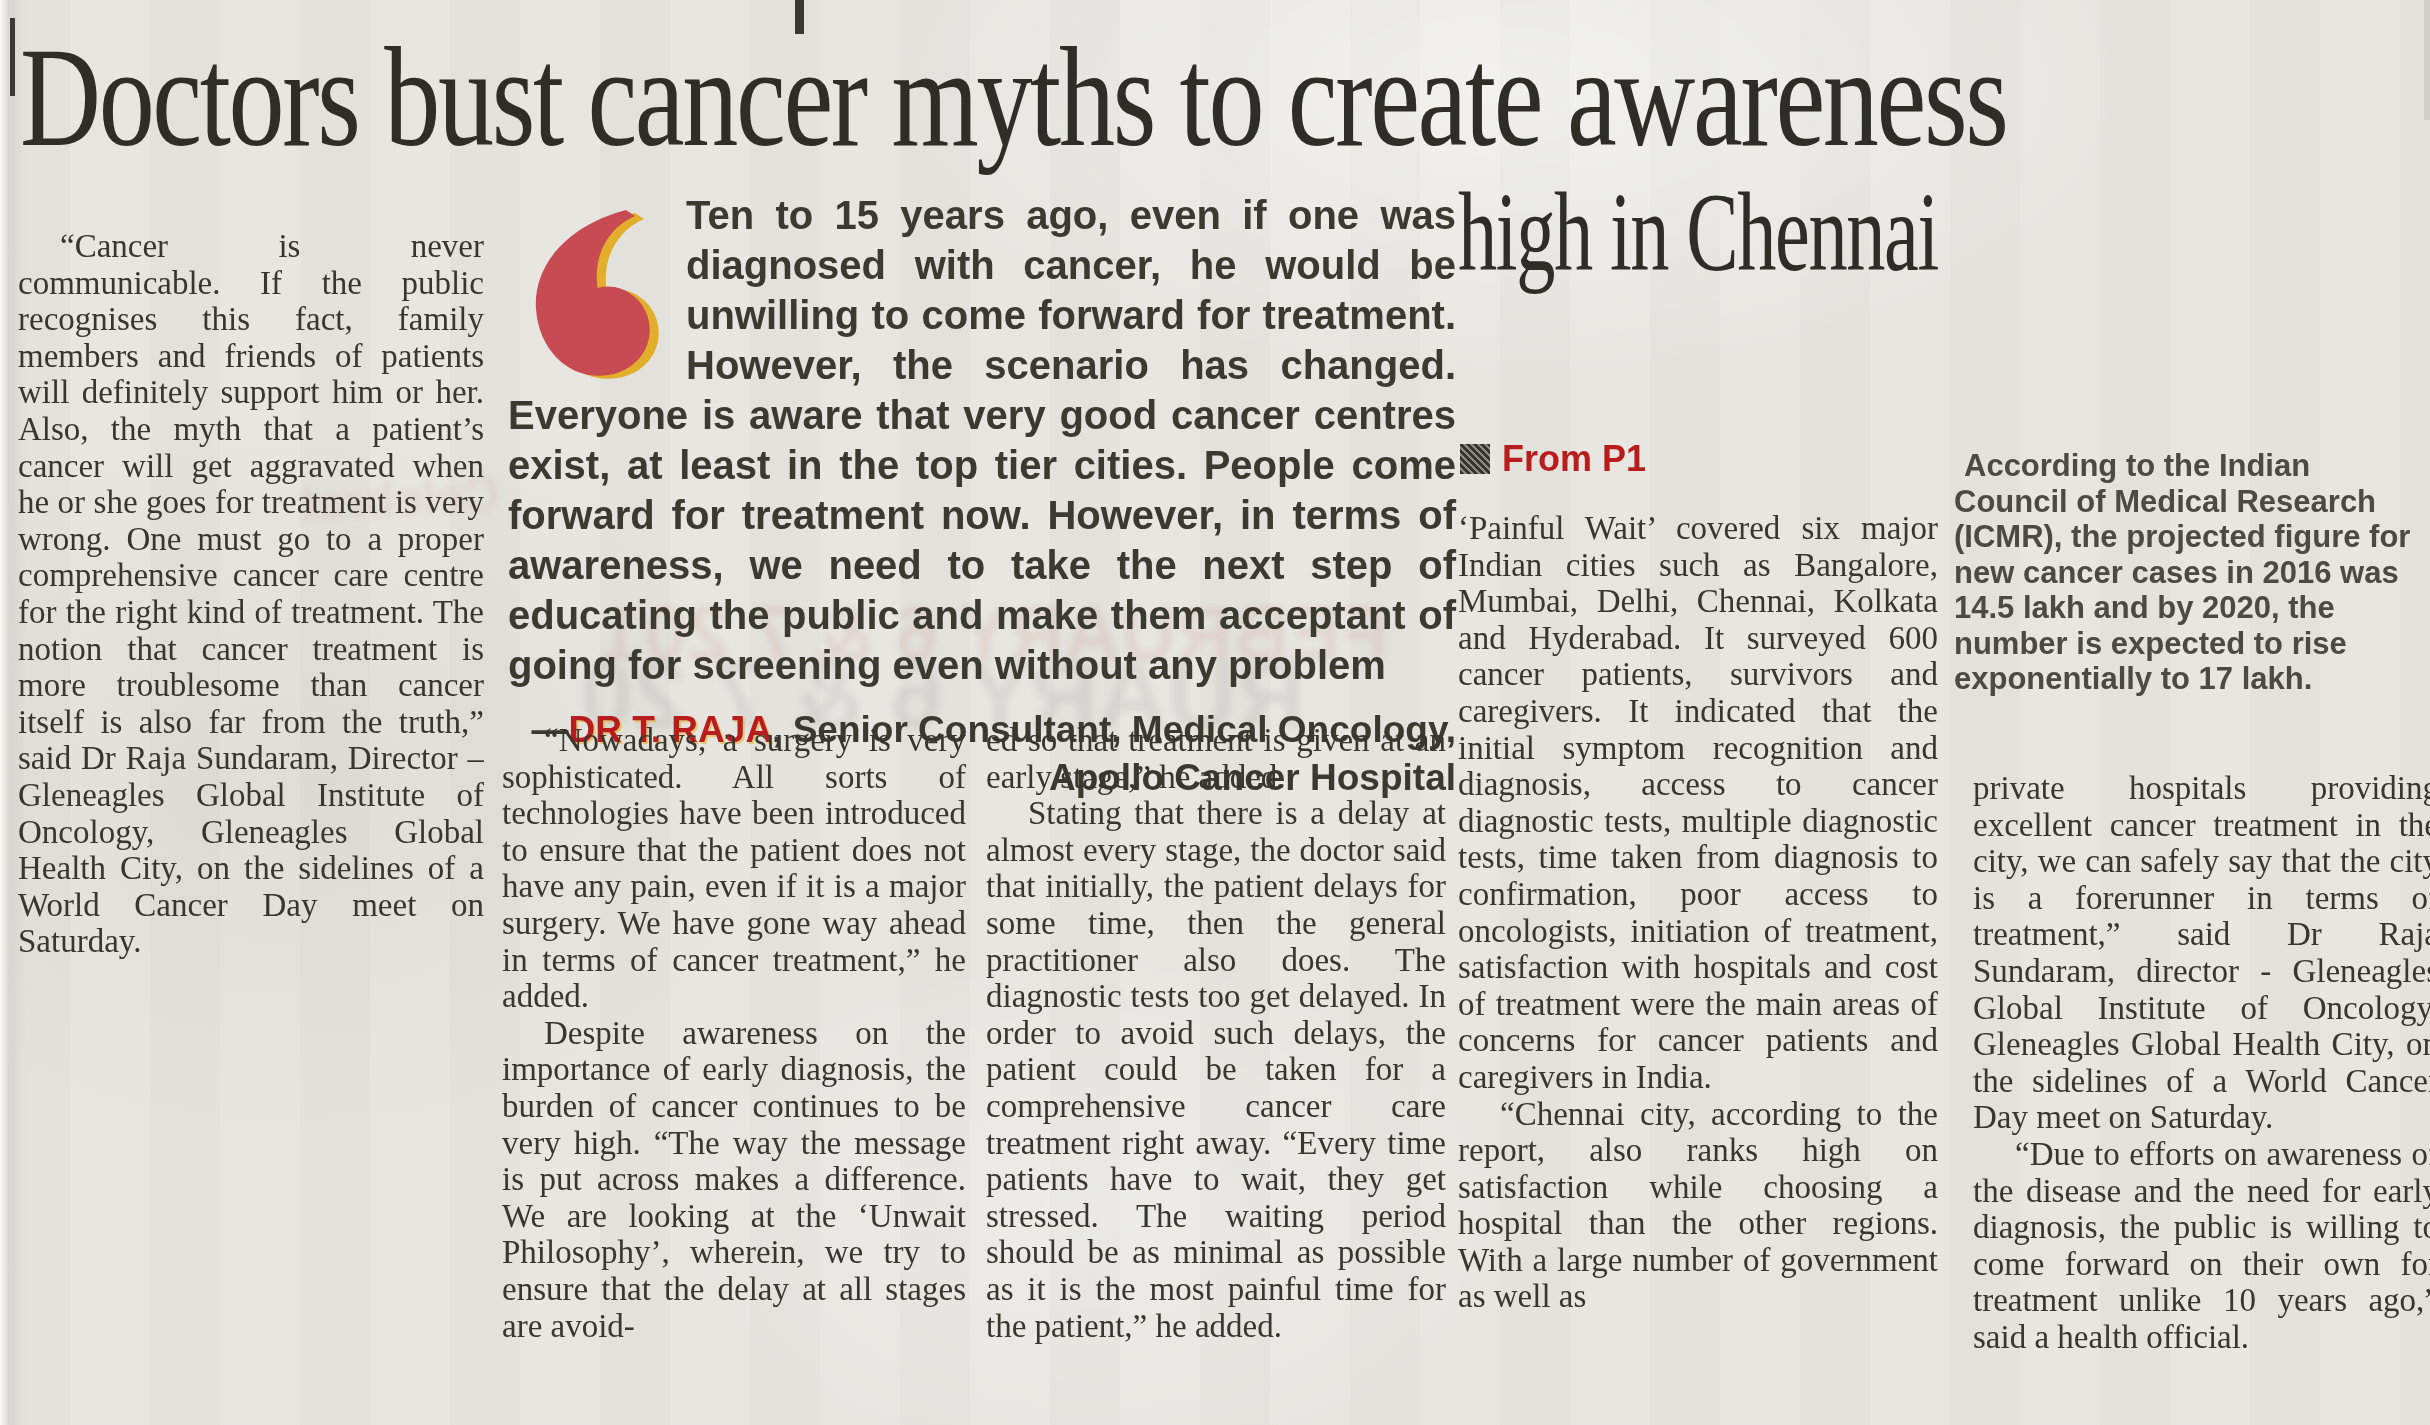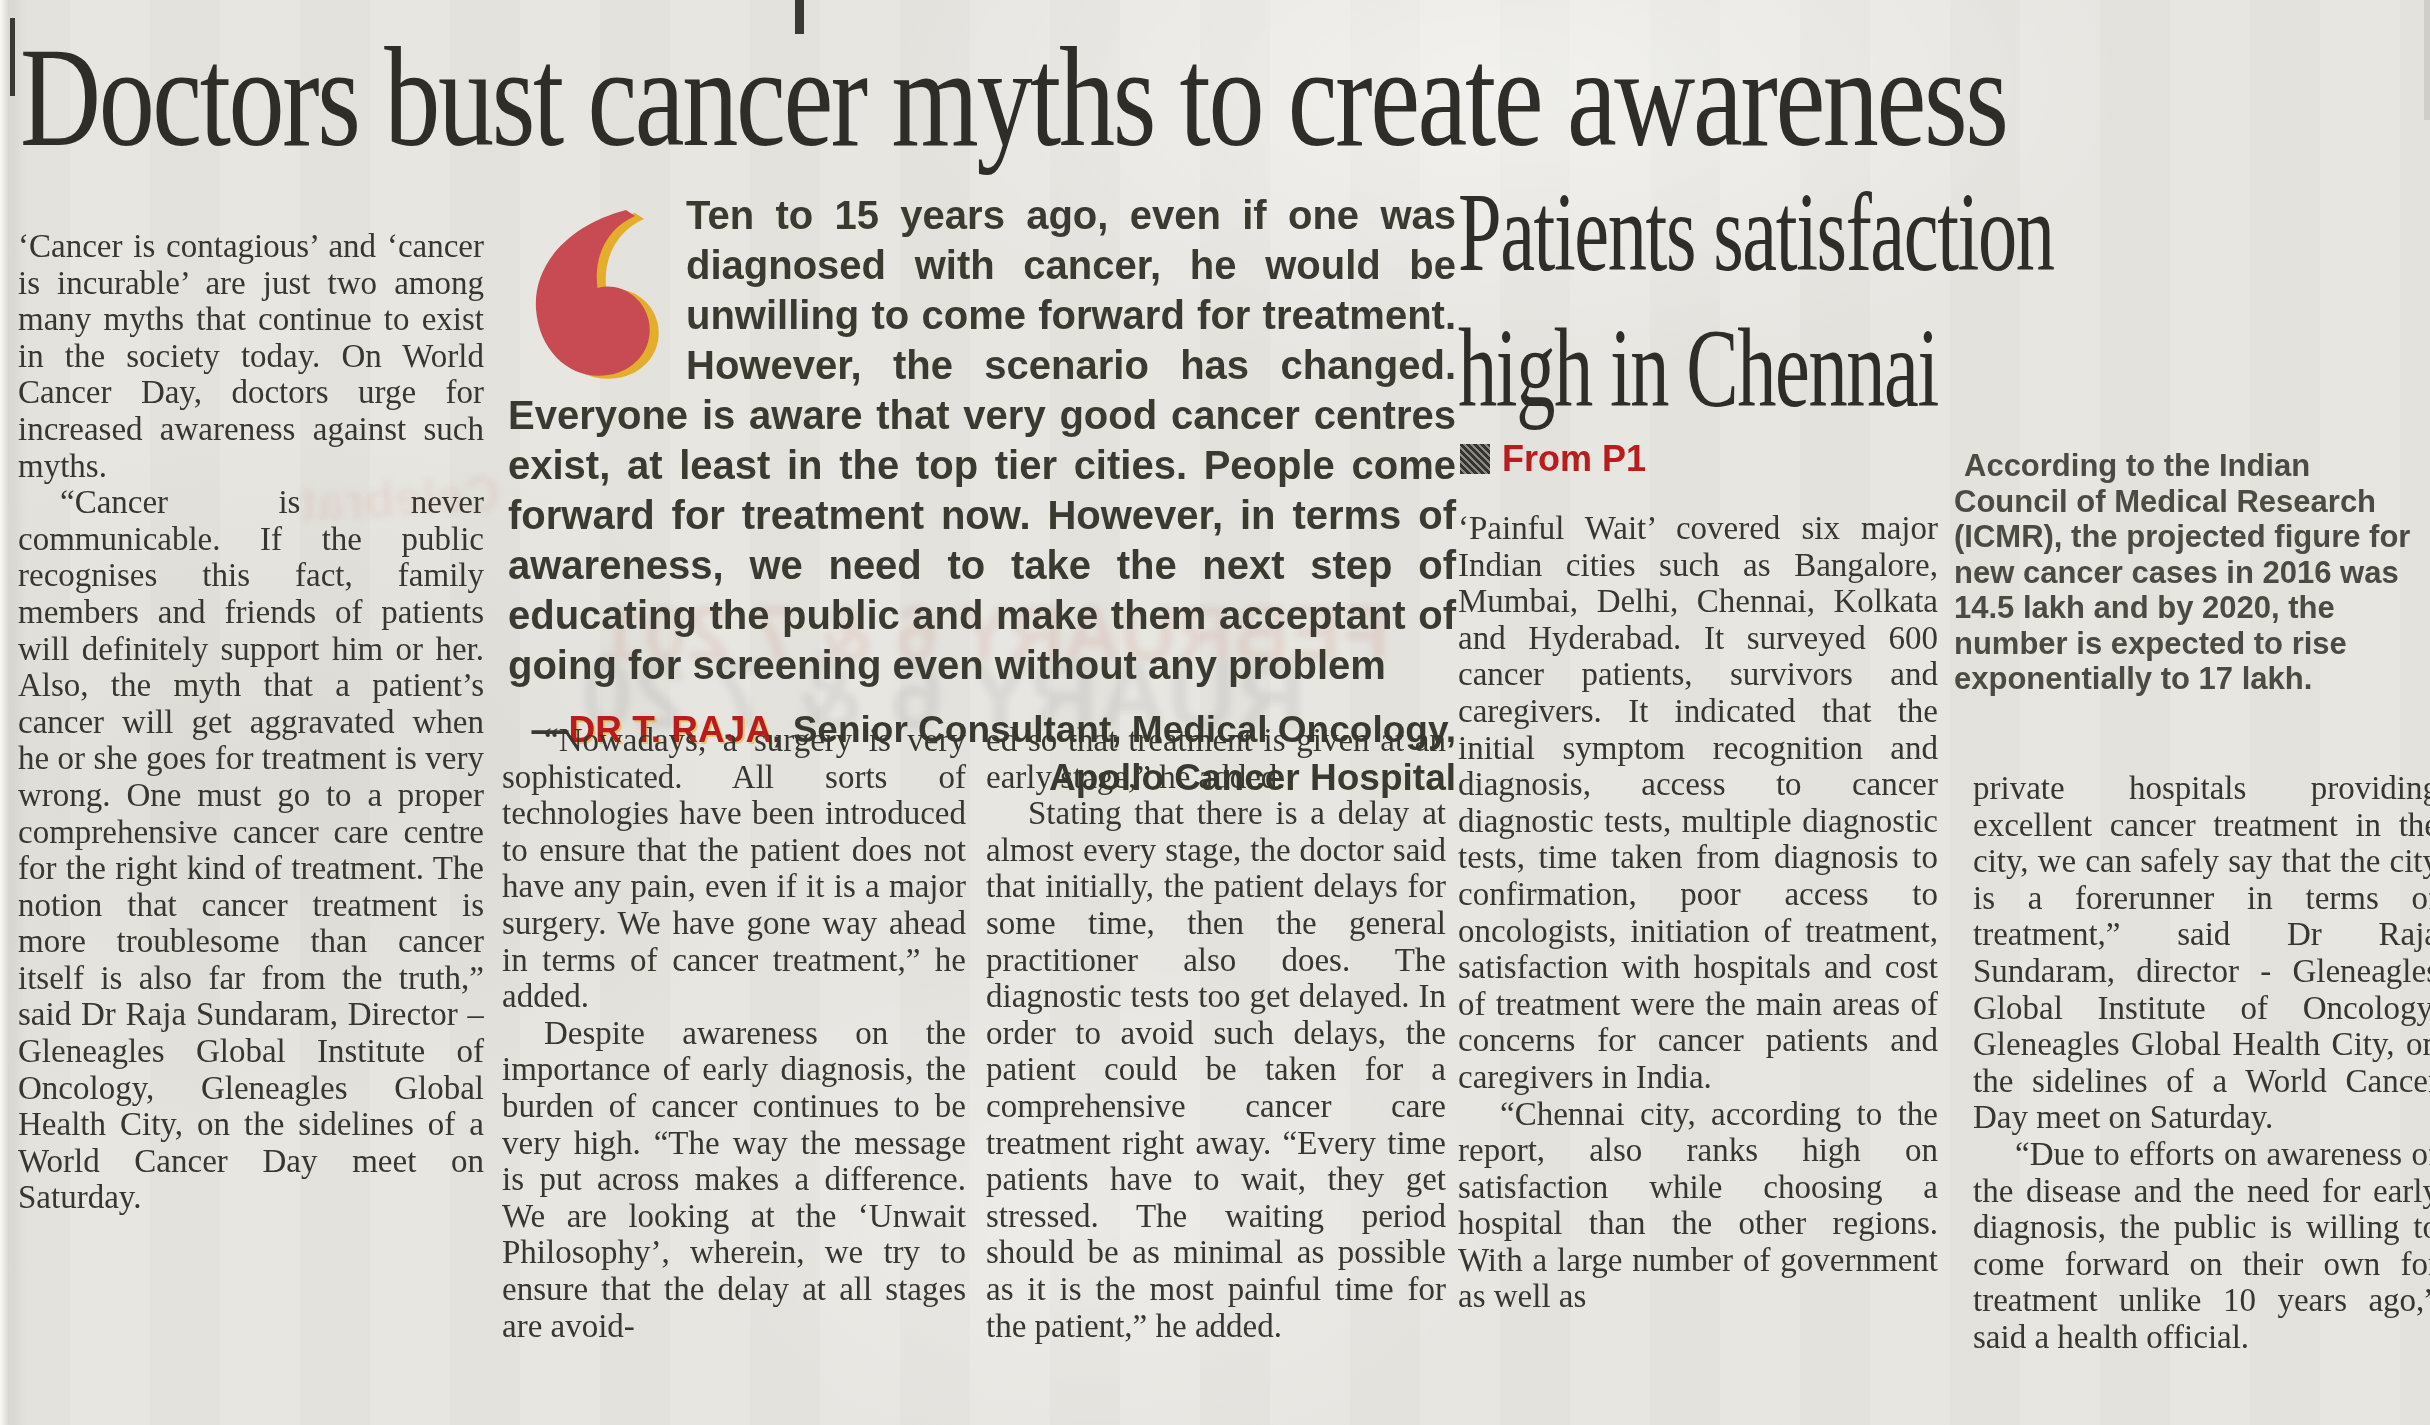--- a/index.html
+++ b/index.html
@@ -85,21 +85,20 @@
 <div class="bleed" id="bleed2">RUARY 6 &amp; 7 20</div>
 <div class="bleed" id="bleed3">Celebrat</div>
 
 <div id="headline1">
   <span class="squeeze">Doctors bust cancer myths to create awareness</span>
 </div>
 
 <div class="col" id="col1">
   <div class="byline-block">
   </div>
-  <p>‘Cancer is contagious’ and ‘cancer is incurable’ are just two among many myths that continue to exist in the society today. On World Cancer Day, doctors urge for increased awareness against such myths.</p>
   <p class="indent">“Cancer is never communicable. If the public recognises this fact, family members and friends of patients will definitely support him or her. Also, the myth that a patient’s cancer will get aggravated when he or she goes for treatment is very wrong. One must go to a proper comprehensive cancer care centre for the right kind of treatment. The notion that cancer treatment is more troublesome than cancer itself is also far from the truth,” said Dr Raja Sundaram, Director – Gleneagles Global Institute of Oncology, Gleneagles Global Health City, on the sidelines of a World Cancer Day meet on Saturday.</p>
 </div>
 
 <div id="pullquote">
   <span class="quote-float">
     <svg width="152" height="186" viewBox="0 0 100 124" aria-hidden="true">
       <path d="M78 8 C40 18 16 44 18 74 C20 103 42 122 66 118 C86 115 97 98 93 81 C89 65 73 56 59 60 C56 38 66 20 84 12 Z" fill="#e2ae2c" transform="translate(6,2)"></path>
       <path d="M78 8 C40 18 16 44 18 74 C20 103 42 122 66 118 C86 115 97 98 93 81 C89 65 73 56 59 60 C56 38 66 20 84 12 Z" fill="#c84a52"></path>
     </svg>
   </span>
@@ -113,21 +112,20 @@
   <p class="indent">“Nowadays, a surgery is very sophisticated. All sorts of technologies have been introduced to ensure that the patient does not have any pain, even if it is a major surgery. We have gone way ahead in terms of cancer treatment,” he added.</p>
   <p class="indent">Despite awareness on the importance of early diagnosis, the burden of cancer continues to be very high. “The way the message is put across makes a difference. We are looking at the ‘Unwait Philosophy’, wherein, we try to ensure that the delay at all stages are avoid-</p>
 </div>
 
 <div class="col" id="col3">
   <p>ed so that treatment is given at an early stage,” he added.</p>
   <p class="indent">Stating that there is a delay at almost every stage, the doctor said that initially, the patient delays for some time, then the general practitioner also does. The diagnostic tests too get delayed. In order to avoid such delays, the patient could be taken for a comprehensive cancer care treatment right away. “Every time patients have to wait, they get stressed. The waiting period should be as minimal as possible as it is the most painful time for the patient,” he added.</p>
 </div>
 
 <div id="headline2">
-  <div><span class="squeeze">Patients satisfaction</span></div>
   <div><span class="squeeze">high in Chennai</span></div>
 </div>
 
 <div id="fromp1">
   <span class="fromp1-icon"></span>
   <span>From P1</span>
 </div>
 
 <div class="col" id="col4">
   <p>‘Painful Wait’ covered six major Indian cities such as Bangalore, Mumbai, Delhi, Chennai, Kolkata and Hyderabad. It surveyed 600 cancer patients, survivors and caregivers. It indicated that the initial symptom recognition and diagnosis, access to cancer diagnostic tests, multiple diagnostic tests, time taken from diagnosis to confirmation, poor access to oncologists, initiation of treatment, satisfaction with hospitals and cost of treatment were the main areas of concerns for cancer patients and caregivers in India.</p>

